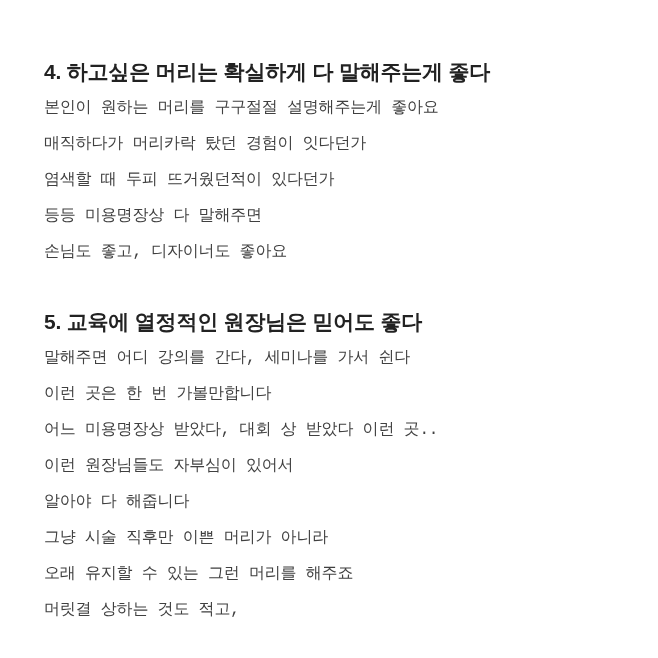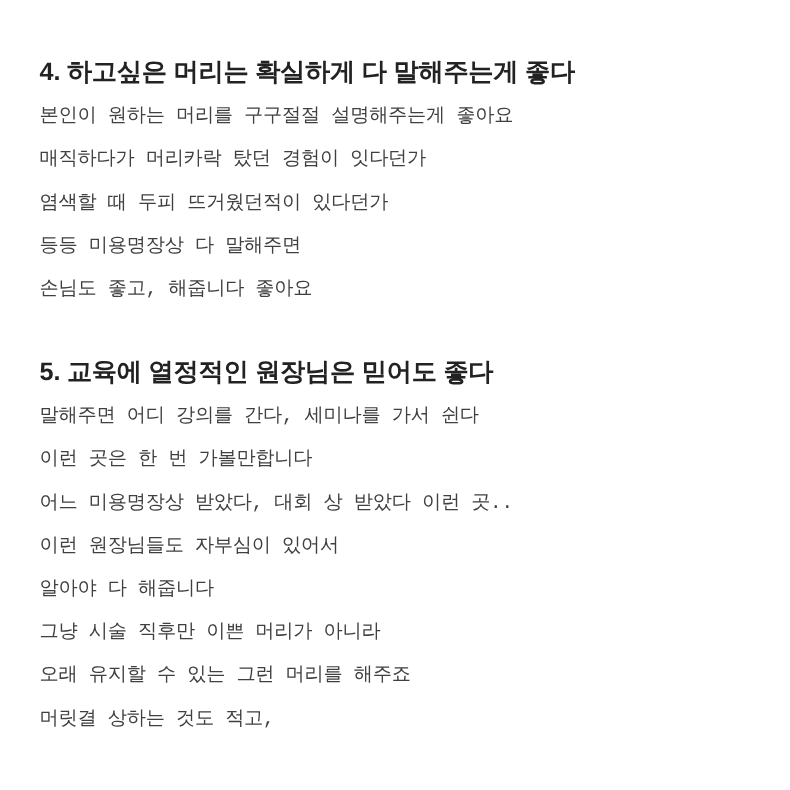--- a/index.html
+++ b/index.html
@@ -14,21 +14,21 @@
     font-family: "Liberation Sans", "DejaVu Sans", sans-serif;
   }
   .text-image {
     box-sizing: border-box;
     width: 658px;
     height: 658px;
     padding: 40px 24px 0 30px;
     background: #ffffff;
   }
   .section {
-    margin: 3px;
+    margin: 14px;
   }
   .section + .section {
     margin-top: 34px;
   }
   .section-heading {
     font-size: 21px;
     line-height: 36px;
     font-weight: 700;
     color: #222222;
     letter-spacing: -0.2px;
@@ -48,21 +48,21 @@
 <body>
 
 <div class="text-image">
 
   <div class="section">
     <div class="section-heading">4. 하고싶은 머리는 확실하게 다 말해주는게 좋다</div>
     <div class="text-line">본인이 원하는 머리를 구구절절 설명해주는게 좋아요</div>
     <div class="text-line">매직하다가 머리카락 탔던 경험이 잇다던가</div>
     <div class="text-line">염색할 때 두피 뜨거웠던적이 있다던가</div>
     <div class="text-line">등등 미용명장상 다 말해주면</div>
-    <div class="text-line">손님도 좋고, 해줍니다 좋아요</div>
+    <div class="text-line">손님도 좋고, 디자이너도 좋아요</div>
   </div>
 
   <div class="section">
     <div class="section-heading">5. 교육에 열정적인 원장님은 믿어도 좋다</div>
     <div class="text-line">말해주면 어디 강의를 간다, 세미나를 가서 쉰다</div>
     <div class="text-line">이런 곳은 한 번 가볼만합니다</div>
     <div class="text-line">어느 미용명장상 받았다, 대회 상 받았다 이런 곳..</div>
     <div class="text-line">이런 원장님들도 자부심이 있어서</div>
     <div class="text-line">알아야 다 해줍니다</div>
     <div class="text-line">그냥 시술 직후만 이쁜 머리가 아니라</div>

